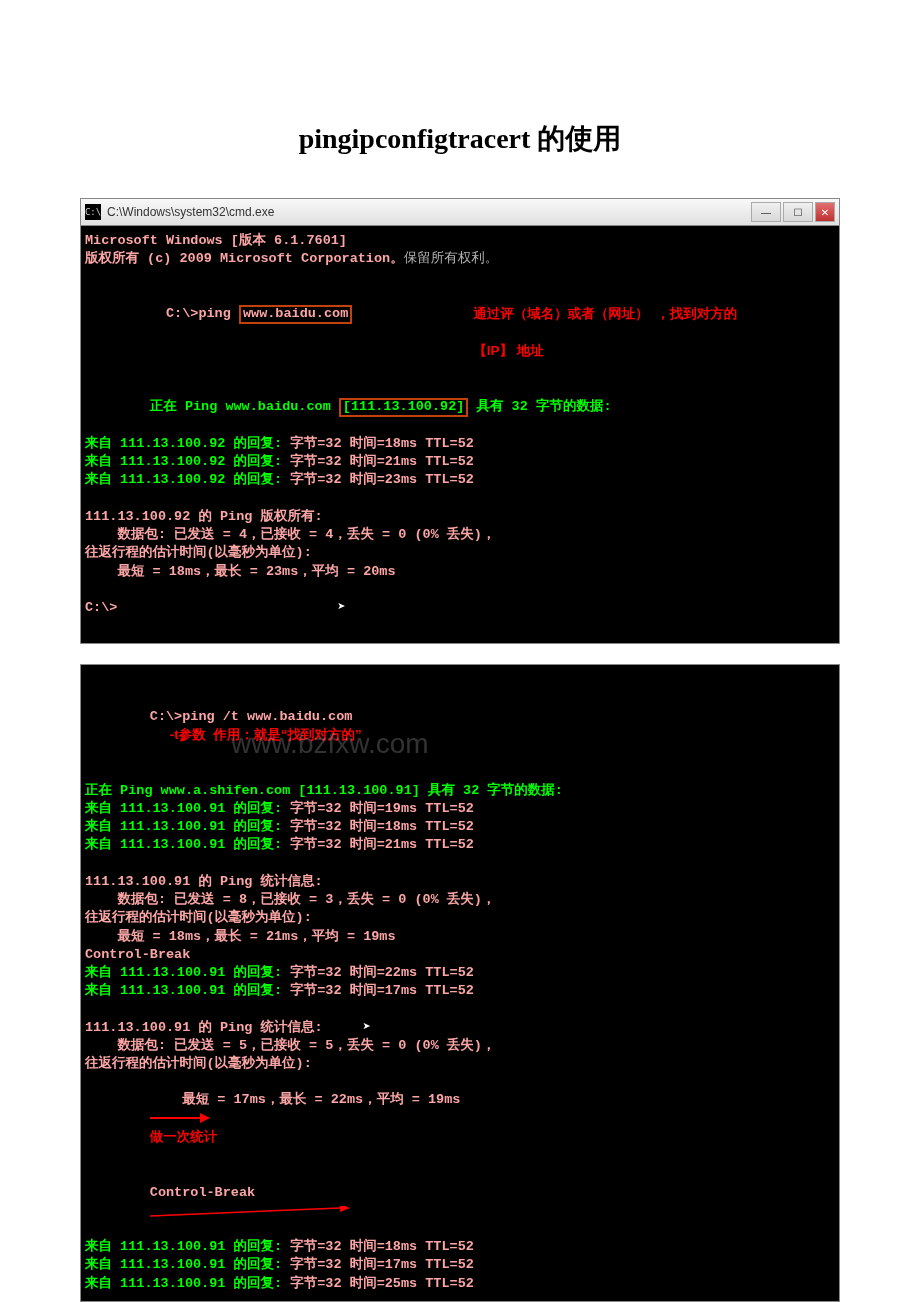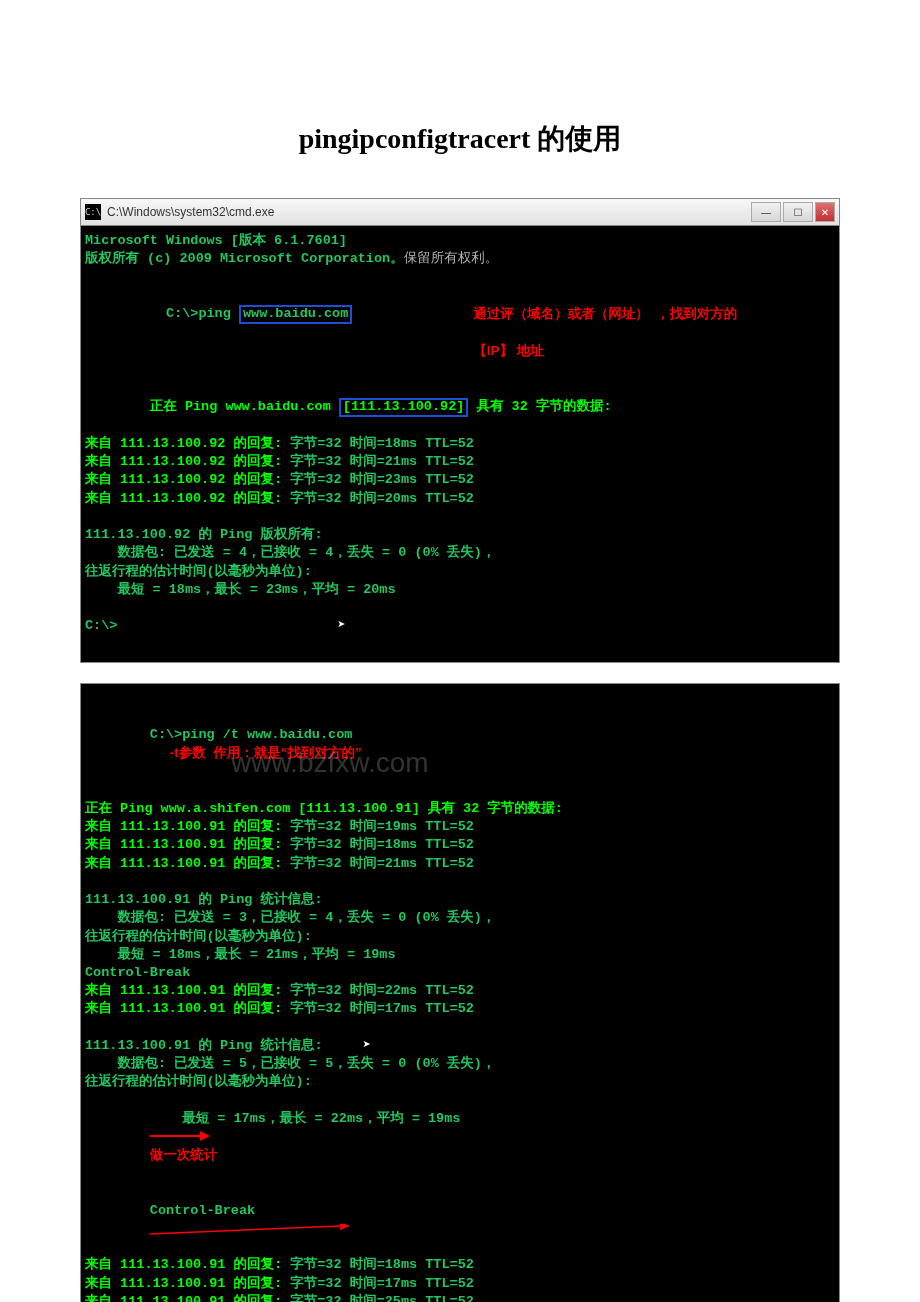--- a/index.html
+++ b/index.html
@@ -64,25 +64,25 @@
   .term-body {
     background: #000;
     padding: 6px 4px 8px 4px;
     font-family: "NSimSun", "SimSun", "Courier New", monospace;
     font-size: 13.5px;
     line-height: 1.35;
     color: #b0b0b0;
     position: relative;
   }
   .term-body .line { white-space: pre; }
-  .yellow-b { color: #22c55e; font-weight: bold; }
+  .yellow-b { color: #fca5a5; font-weight: bold; }
   .green-b { color: #00ff00; font-weight: bold; }
   .gray { color: #b0b0b0; }
   .redbox {
-    border: 2px solid #1d4ed8;
+    border: 2px solid #c2410c;
     padding: 0 2px;
     display: inline-block;
     line-height: 1.1;
   }
   .anno {
     color: #ff0000;
     font-weight: bold;
     font-family: "SimSun","Microsoft YaHei",sans-serif;
   }
   .cursor {
@@ -128,21 +128,20 @@
           <span class="anno">通过评（域名）或者（网址）  ，找到对方的</span><br>
           <span class="anno">【IP】 地址</span>
         </span>
       </div>
       <div class="line">
         <span class="green-b">正在 Ping www.baidu.com </span><span class="redbox"><span class="green-b">[111.13.100.92]</span></span><span class="green-b"> 具有 32 字节的数据:</span>
       </div>
       <div class="line"><span class="green-b">来自 111.13.100.92 的回复: </span><span class="yellow-b">字节=32 时间=18ms TTL=52</span></div>
       <div class="line"><span class="green-b">来自 111.13.100.92 的回复: </span><span class="yellow-b">字节=32 时间=21ms TTL=52</span></div>
       <div class="line"><span class="green-b">来自 111.13.100.92 的回复: </span><span class="yellow-b">字节=32 时间=23ms TTL=52</span></div>
-      <div class="line"><span class="green-b">来自 111.13.100.92 的回复: </span><span class="yellow-b">字节=32 时间=20ms TTL=52</span></div>
       <div class="line">&nbsp;</div>
       <div class="line"><span class="yellow-b">111.13.100.92 的 Ping 版权所有:</span></div>
       <div class="line"><span class="yellow-b">    数据包: 已发送 = 4，已接收 = 4，丢失 = 0 (0% 丢失)，</span></div>
       <div class="line"><span class="yellow-b">往返行程的估计时间(以毫秒为单位):</span></div>
       <div class="line"><span class="yellow-b">    最短 = 18ms，最长 = 23ms，平均 = 20ms</span></div>
       <div class="line">&nbsp;</div>
       <div class="line"><span class="yellow-b">C:\&gt;</span><span style="display:inline-block;width:220px;"></span><span class="cursor">➤</span></div>
       <div class="line">&nbsp;</div>
     </div>
   </div>
@@ -156,21 +155,21 @@
         <span class="yellow-b">C:\&gt;ping /t www.baidu.com</span>
         <span style="margin-left:20px;" class="anno">-t参数  作用：就是“找到对方的”</span>
       </div>
       <div class="line">&nbsp;</div>
       <div class="line"><span class="green-b">正在 Ping www.a.shifen.com [111.13.100.91] 具有 32 字节的数据:</span></div>
       <div class="line"><span class="green-b">来自 111.13.100.91 的回复: </span><span class="yellow-b">字节=32 时间=19ms TTL=52</span></div>
       <div class="line"><span class="green-b">来自 111.13.100.91 的回复: </span><span class="yellow-b">字节=32 时间=18ms TTL=52</span></div>
       <div class="line"><span class="green-b">来自 111.13.100.91 的回复: </span><span class="yellow-b">字节=32 时间=21ms TTL=52</span></div>
       <div class="line">&nbsp;</div>
       <div class="line"><span class="yellow-b">111.13.100.91 的 Ping 统计信息:</span></div>
-      <div class="line"><span class="yellow-b">    数据包: 已发送 = 3，已接收 = 4，丢失 = 0 (0% 丢失)，</span></div>
+      <div class="line"><span class="yellow-b">    数据包: 已发送 = 8，已接收 = 3，丢失 = 0 (0% 丢失)，</span></div>
       <div class="line"><span class="yellow-b">往返行程的估计时间(以毫秒为单位):</span></div>
       <div class="line"><span class="yellow-b">    最短 = 18ms，最长 = 21ms，平均 = 19ms</span></div>
       <div class="line"><span class="yellow-b">Control-Break</span></div>
       <div class="line"><span class="green-b">来自 111.13.100.91 的回复: </span><span class="yellow-b">字节=32 时间=22ms TTL=52</span></div>
       <div class="line"><span class="green-b">来自 111.13.100.91 的回复: </span><span class="yellow-b">字节=32 时间=17ms TTL=52</span></div>
       <div class="line">&nbsp;</div>
       <div class="line"><span class="yellow-b">111.13.100.91 的 Ping 统计信息:</span><span style="position:relative;left:40px;" class="cursor">➤</span></div>
       <div class="line"><span class="yellow-b">    数据包: 已发送 = 5，已接收 = 5，丢失 = 0 (0% 丢失)，</span></div>
       <div class="line"><span class="yellow-b">往返行程的估计时间(以毫秒为单位):</span></div>
       <div class="line">

